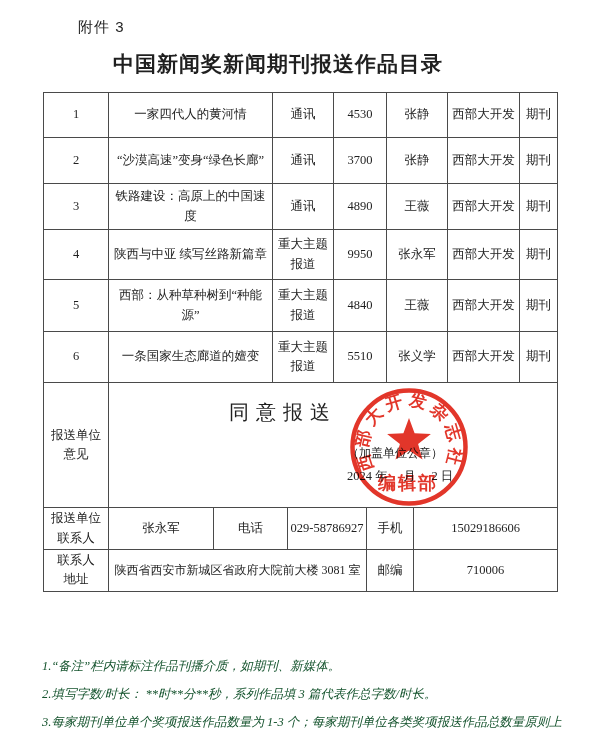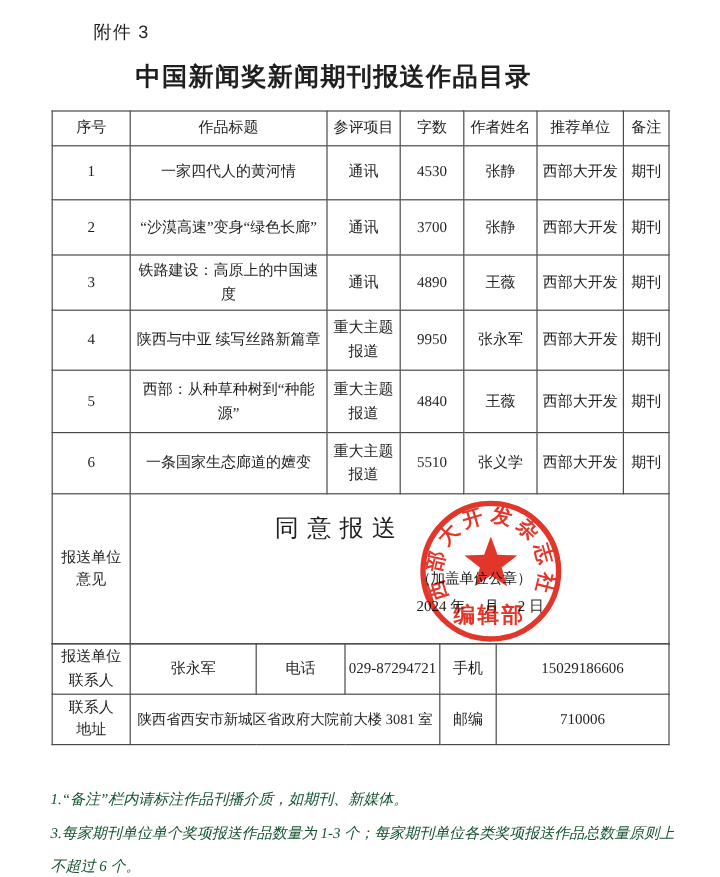--- a/index.html
+++ b/index.html
@@ -64,29 +64,20 @@
       <colgroup>
         <col style="width:65px">
           <col style="width:164px">
           <col style="width:61px">
         <col style="width:53px">
           <col style="width:61px">
           <col style="width:72px">
         <col style="width:38px">
       </colgroup>
       <tbody>
-        <tr class="hdr">
-          <th>序号</th>
-          <th>作品标题</th>
-          <th>参评项目</th>
-          <th>字数</th>
-          <th>作者姓名</th>
-          <th>推荐单位</th>
-          <th>备注</th>
-        </tr>
         <tr class="r1">
           <td>1</td>
           <td>一家四代人的黄河情</td>
           <td>通讯</td>
           <td>4530</td>
           <td>张静</td>
           <td>西部大开发</td>
           <td>期刊</td>
         </tr>
         <tr class="r2">
@@ -165,34 +156,35 @@
         <col style="width:79px">
           <col style="width:47px">
           <col style="width:144px">
       </colgroup>
       <tbody>
         <tr class="c1">
           <td class="prewrap">报送单位
 联系人</td>
           <td>张永军</td>
           <td>电话</td>
-          <td>029-87294721</td>
+          <td>029-58786927</td>
           <td>手机</td>
           <td>15029186606</td>
         </tr>
         <tr class="c2">
           <td class="prewrap">联系人
 地址</td>
           <td class="addr" colspan="3">陕西省西安市新城区省政府大院前大楼 3081 室</td>
           <td>邮编</td>
           <td>710006</td>
         </tr>
       </tbody>
     </table>
 
   </div>
 
   <div class="notes">
     <div>1.“备注”栏内请标注作品刊播介质，如期刊、新媒体。</div>
+    <div>2.填写字数/时长： **时**分**秒，系列作品填 3 篇代表作总字数/时长。</div>
     <div>3.每家期刊单位单个奖项报送作品数量为 1-3 个；每家期刊单位各类奖项报送作品总数量原则上不超过 6 个。</div>
   </div>
 
 </div>
 
 </body></html>

